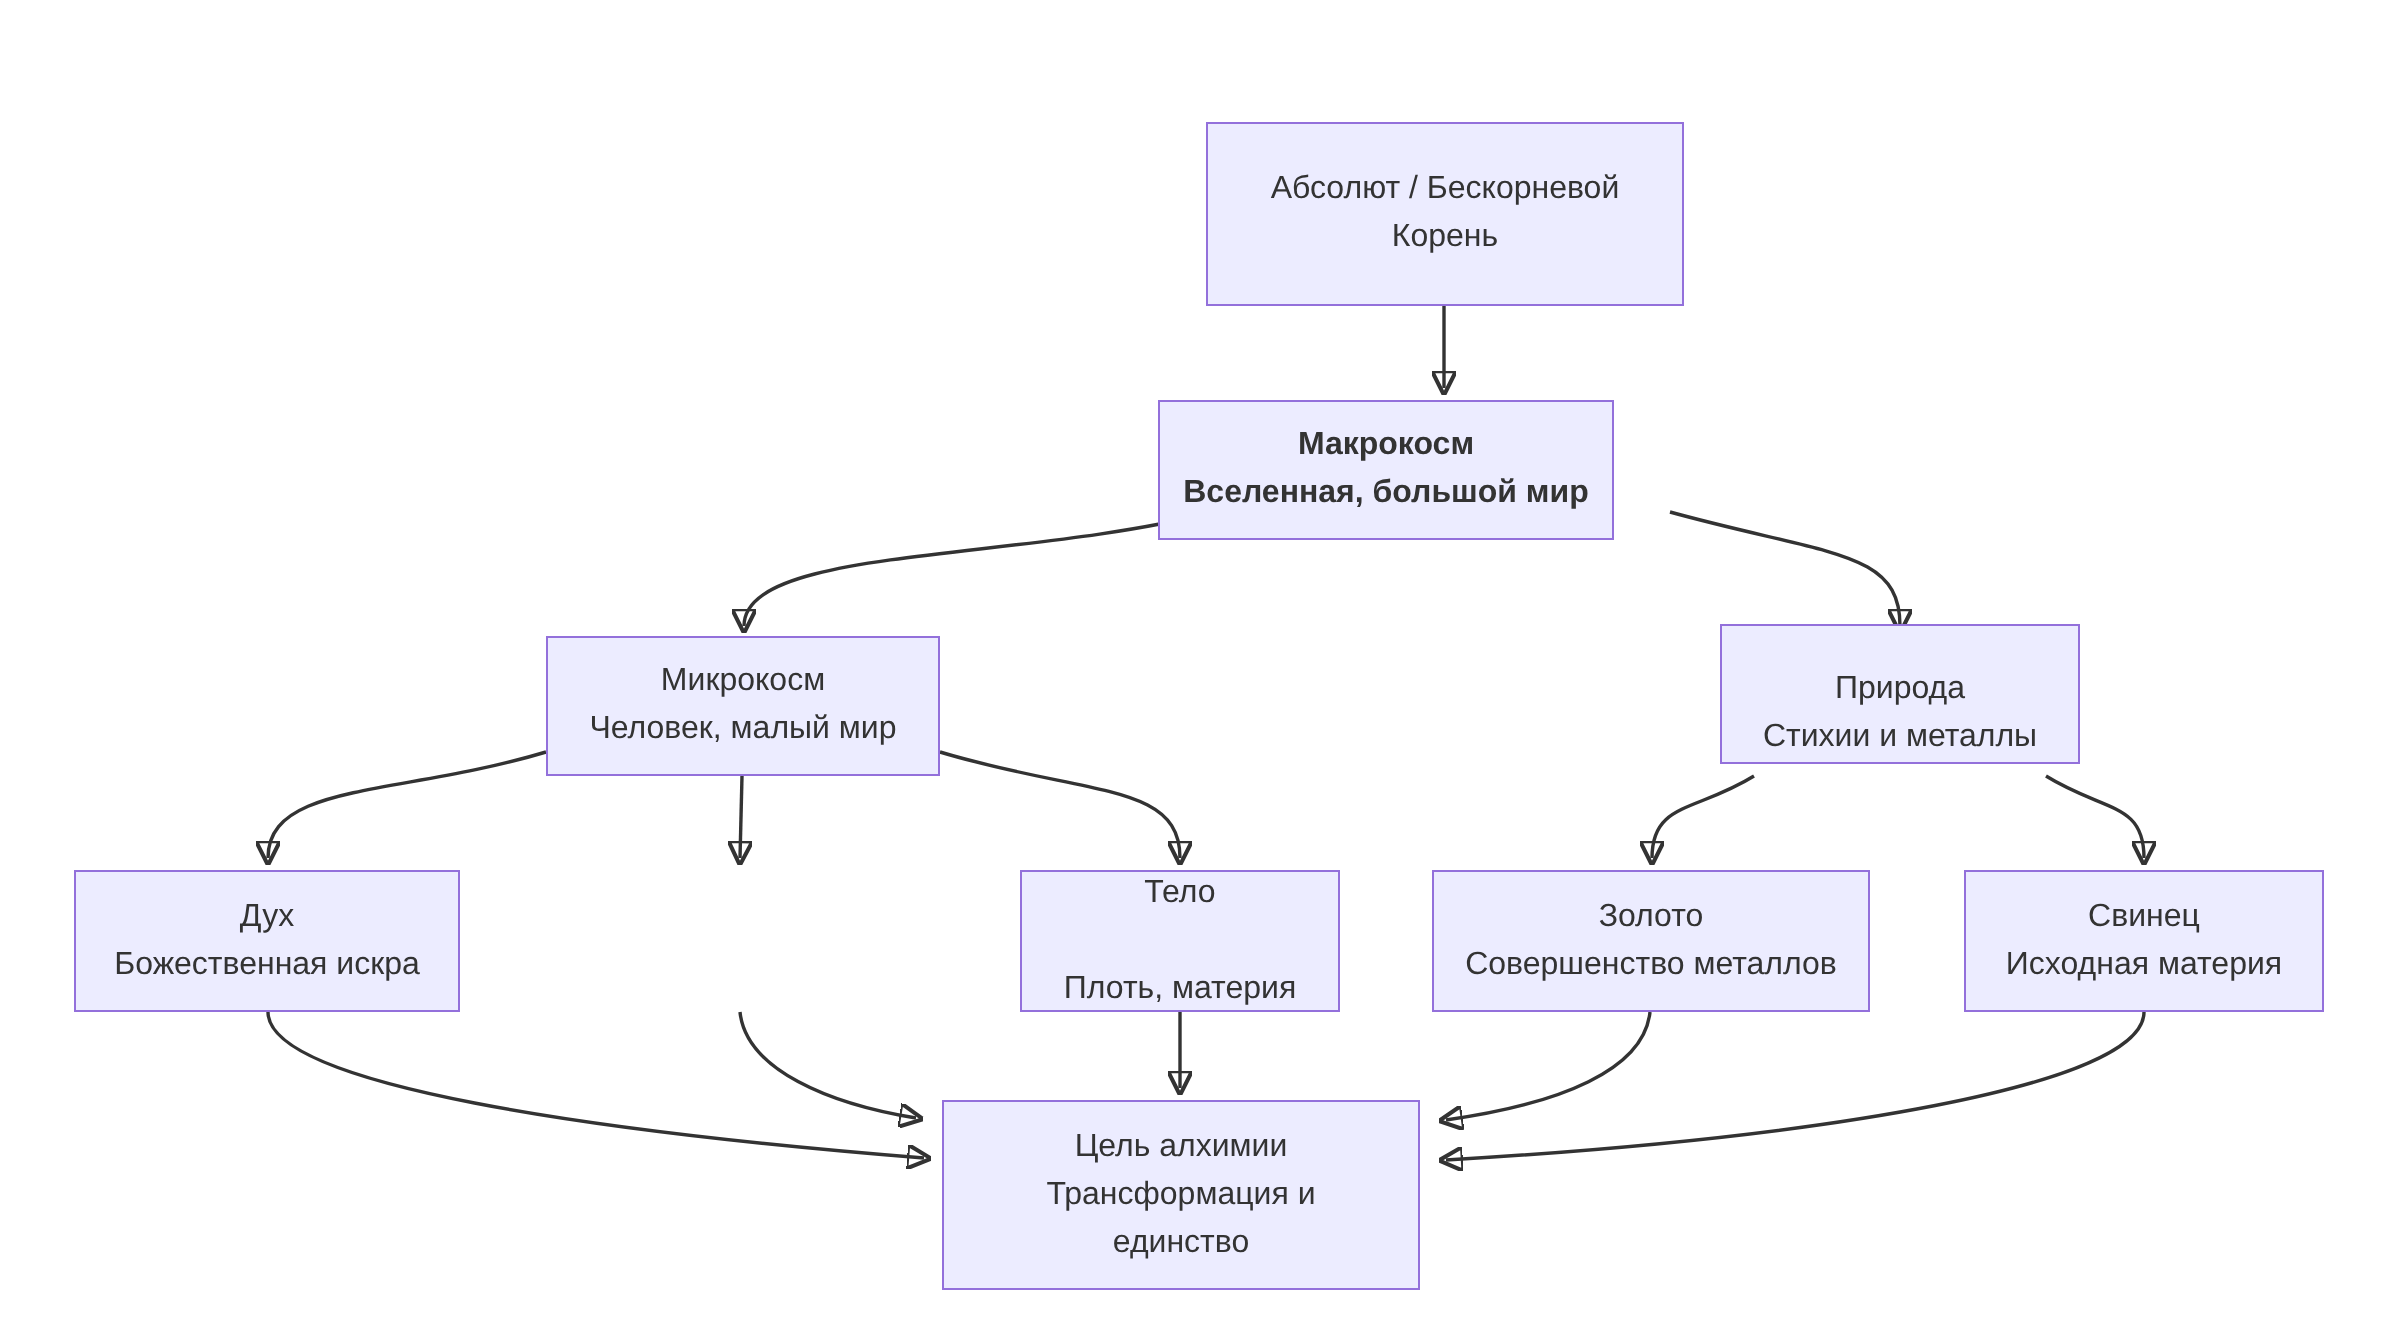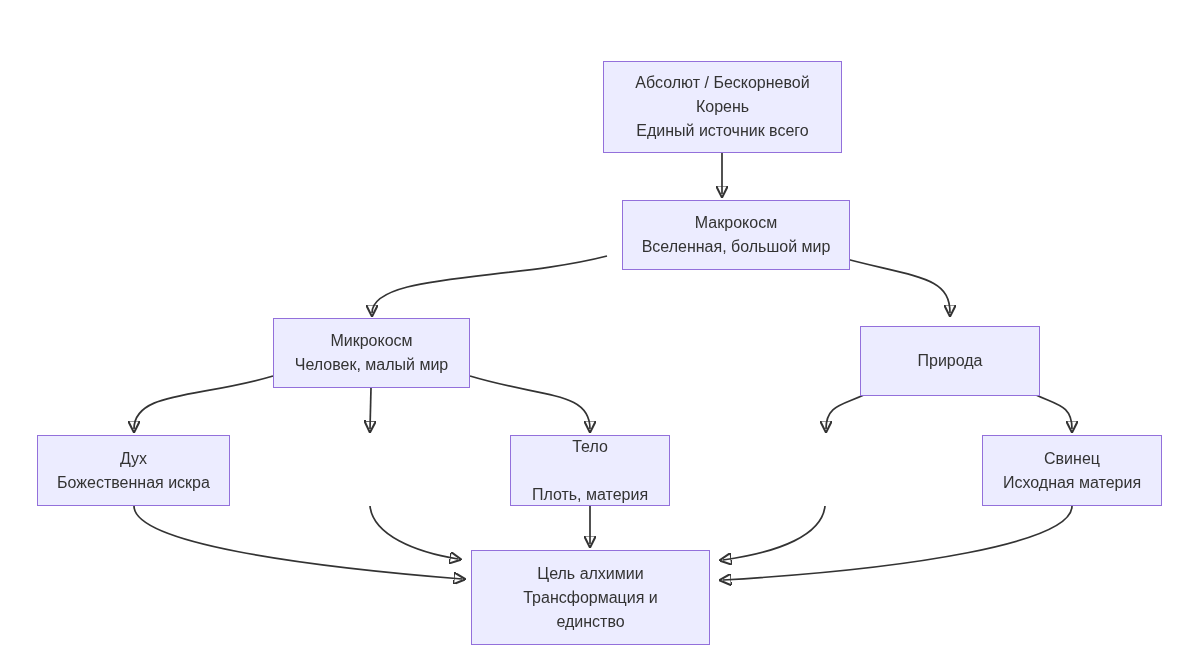--- a/index.html
+++ b/index.html
@@ -29,23 +29,23 @@
     display:flex;
     flex-direction:column;
     align-items:center;
     justify-content:center;
     text-align:center;
     font-size:16px;
     line-height:24px;
   }
   .nl{white-space:nowrap;}
   #n-absolute{left:603px;top:38px;width:239px;height:92px;}
-  #n-macrocosm{left:622px;top:177px;width:228px;height:70px;}
+  #n-macrocosm{left:579px;top:177px;width:228px;height:70px;font-weight:bold;}
   #n-microcosm{left:273px;top:295px;width:197px;height:70px;}
-  #n-nature{left:860px;top:303px;width:180px;height:70px;}
+  #n-nature{left:860px;top:289px;width:180px;height:70px;justify-content:flex-end;}
   #n-spirit{left:37px;top:412px;width:193px;height:71px;}
   #n-soul{left:277px;top:412px;width:186px;height:71px;}
   #n-body{left:510px;top:412px;width:160px;height:71px;gap:24px;}
   #n-gold{left:716px;top:412px;width:219px;height:71px;}
   #n-lead{left:982px;top:412px;width:180px;height:71px;}
   #n-goal{left:471px;top:527px;width:239px;height:95px;justify-content:center;}
 </style>
 </head>
 <body>
 
@@ -68,48 +68,52 @@
     <path marker-end="url(#arrow)" d="M134,483 C134,520 300,543 462,556"></path>
     <path marker-end="url(#arrow)" d="M370,483 C373,512 415,529 458,536"></path>
     <path marker-end="url(#arrow)" d="M590,483 L590,521"></path>
     <path marker-end="url(#arrow)" d="M825,483 C822,512 780,529 723,537"></path>
     <path marker-end="url(#arrow)" d="M1072,483 C1072,520 910,546 723,557"></path>
   </svg>
 
   <div class="node" id="n-absolute">
     <div class="nl">Абсолют / Бескорневой</div>
     <div class="nl">Корень</div>
-    <div class="nl">Единый источник всего</div>
   </div>
 
   <div class="node" id="n-macrocosm">
     <div class="nl">Макрокосм</div>
     <div class="nl">Вселенная, большой мир</div>
   </div>
 
   <div class="node" id="n-microcosm">
     <div class="nl">Микрокосм</div>
     <div class="nl">Человек, малый мир</div>
   </div>
 
   <div class="node" id="n-nature">
     <div class="nl">Природа</div>
+    <div class="nl">Стихии и металлы</div>
   </div>
 
   <div class="node" id="n-spirit">
     <div class="nl">Дух</div>
     <div class="nl">Божественная искра</div>
   </div>
 
 
   <div class="node" id="n-body">
     <div class="nl">Тело</div>
     <div class="nl">Плоть, материя</div>
   </div>
 
+  <div class="node" id="n-gold">
+    <div class="nl">Золото</div>
+    <div class="nl">Совершенство металлов</div>
+  </div>
 
   <div class="node" id="n-lead">
     <div class="nl">Свинец</div>
     <div class="nl">Исходная материя</div>
   </div>
 
   <div class="node" id="n-goal">
     <div class="nl">Цель алхимии</div>
     <div class="nl">Трансформация и</div>
     <div class="nl">единство</div>

